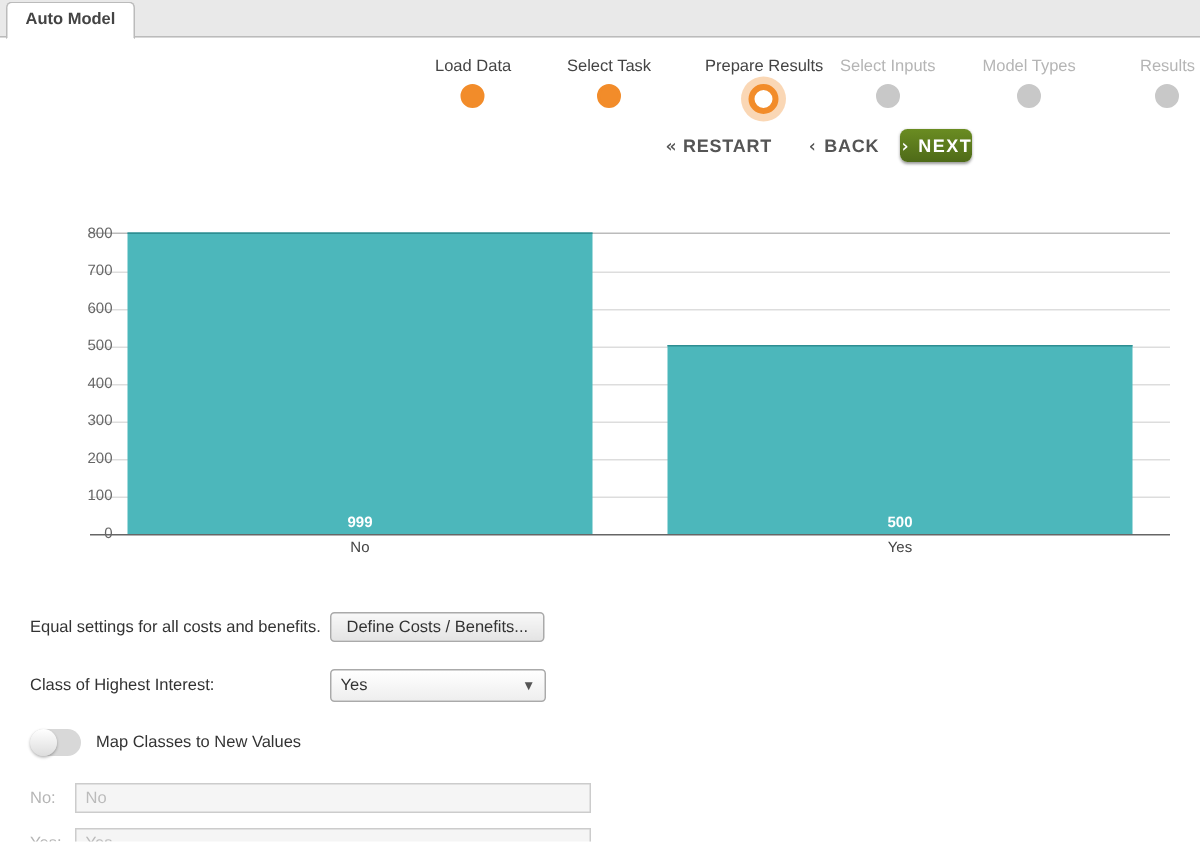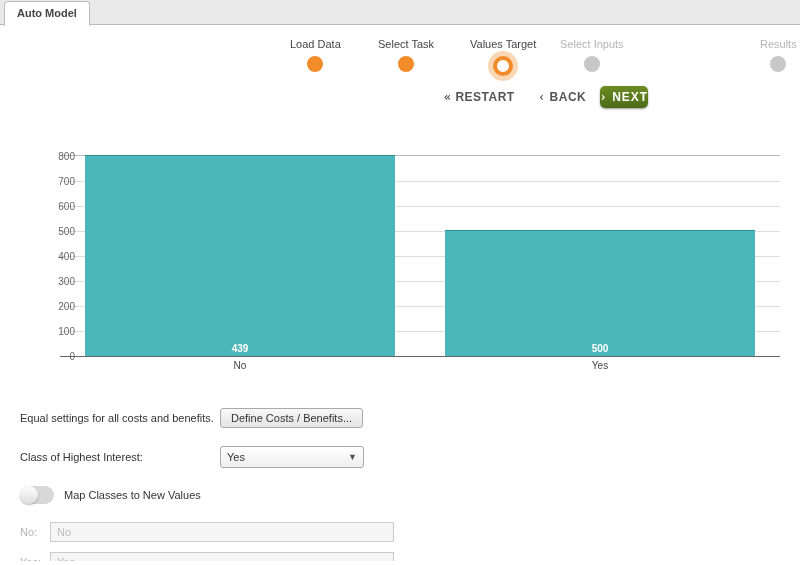--- a/index.html
+++ b/index.html
@@ -60,25 +60,29 @@
     <div class="track-fill" id="track-fill" style="width: 195px;"></div>
   <div class="step done" style="left: 0px;">
           <div>Load Data</div>
           <div class="dot"></div>
         </div>
         <div class="step done" style="left: 88px;">
           <div>Select Task</div>
           <div class="dot"></div>
         </div>
         <div class="step done active" style="left: 180px;">
-          <div>Values Target</div>
+          <div>Prepare Results</div>
           <div class="dot"></div>
         </div>
         <div class="step todo" style="left: 270px;">
           <div>Select Inputs</div>
+          <div class="dot"></div>
+        </div>
+        <div class="step todo" style="left: 365px;">
+          <div>Model Types</div>
           <div class="dot"></div>
         </div>
         <div class="step todo" style="left: 470px;">
           <div>Results</div>
           <div class="dot"></div>
         </div>
       </div>
   <div class="wiz-buttons">
     <span class="wiz-link"><span class="g">«</span> <span>RESTART</span></span>
     <span class="wiz-link"><span class="g">‹</span> <span>BACK</span></span>
@@ -98,21 +102,21 @@
         <div class="grid" style="top: 100px;"></div>
         <div class="ylab" style="top: 100px;">400</div>
         <div class="grid" style="top: 75px;"></div>
         <div class="ylab" style="top: 75px;">500</div>
         <div class="grid" style="top: 50px;"></div>
         <div class="ylab" style="top: 50px;">600</div>
         <div class="grid" style="top: 25px;"></div>
         <div class="ylab" style="top: 25px;">700</div>
         <div class="ylab" style="top: 0px;">800</div>
         <div class="bar" style="left: 25.2px; width: 309.6px; height: 200px;">
-          <div class="val">439</div>
+          <div class="val">999</div>
         </div>
         <div class="bar" style="left: 385.2px; width: 309.6px; height: 125px;">
           <div class="val">500</div>
         </div>
       </div>
 <div class="xlab" style="left: 65.2px; width: 309.6px;">No</div>
       <div class="xlab" style="left: 425.2px; width: 309.6px;">Yes</div>
     </div>
 
 <div class="form">

